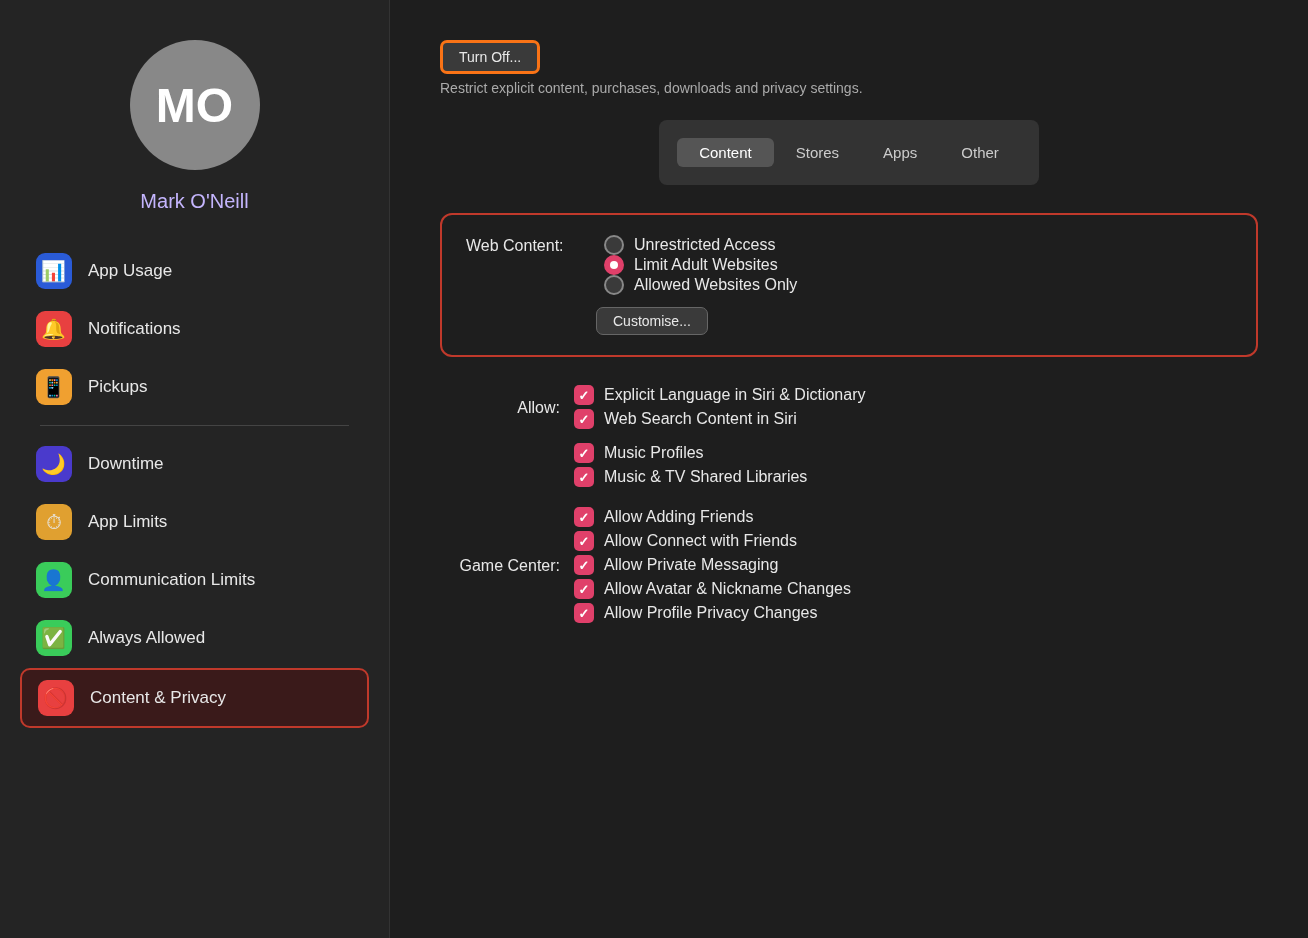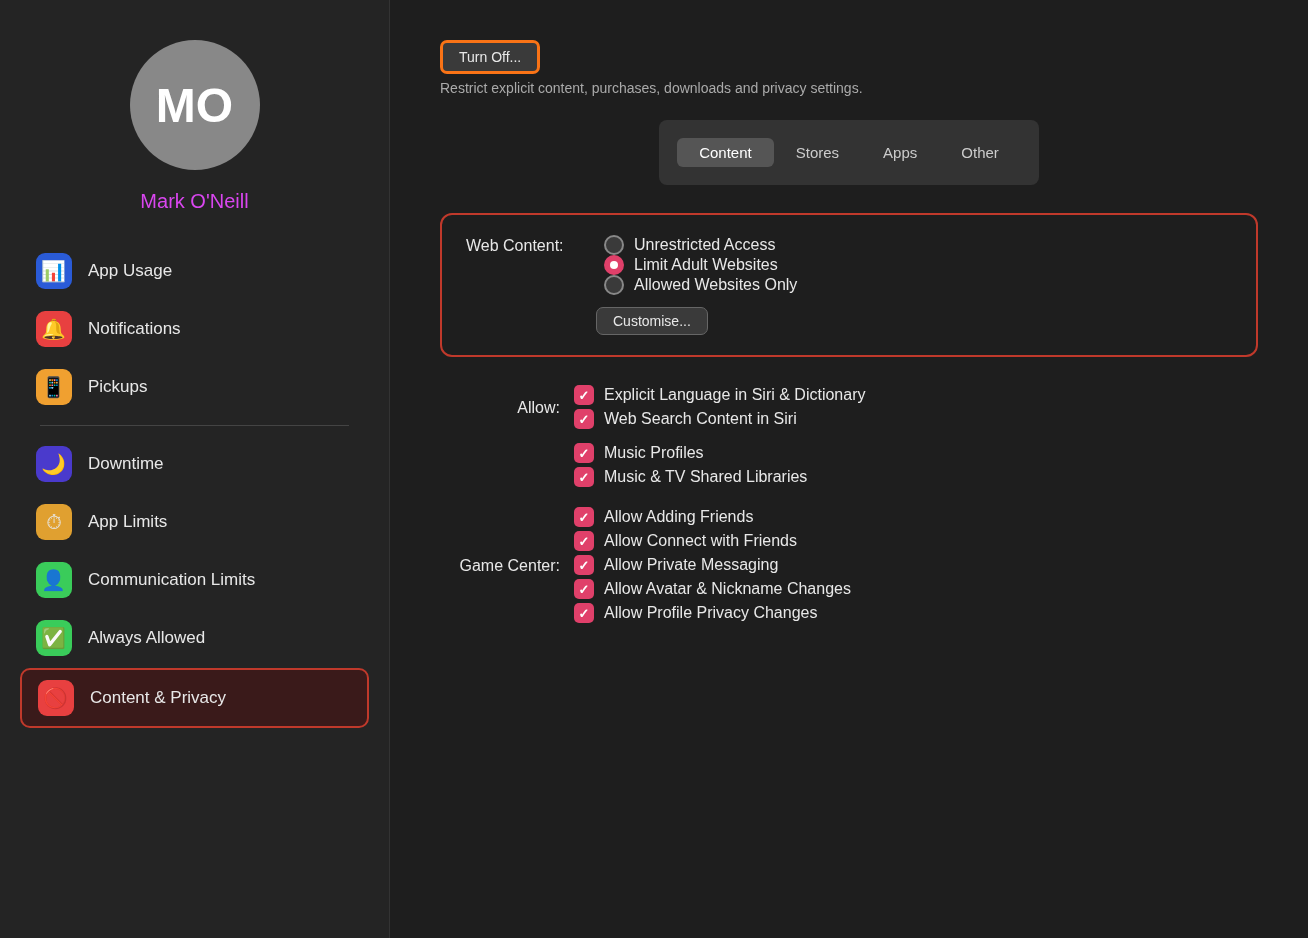--- a/index.html
+++ b/index.html
@@ -36,21 +36,21 @@
       font-size: 48px;
       font-weight: 600;
       color: #fff;
       margin-bottom: 20px;
       flex-shrink: 0;
     }
 
     .username {
       font-size: 20px;
       font-weight: 500;
-      color: #d946ef;
+      color: #c4b5fd;
       margin-bottom: 30px;
     }
 
     .sidebar-nav {
       width: 100%;
       padding: 0 20px;
     }
 
     .sidebar-item {
       display: flex;

